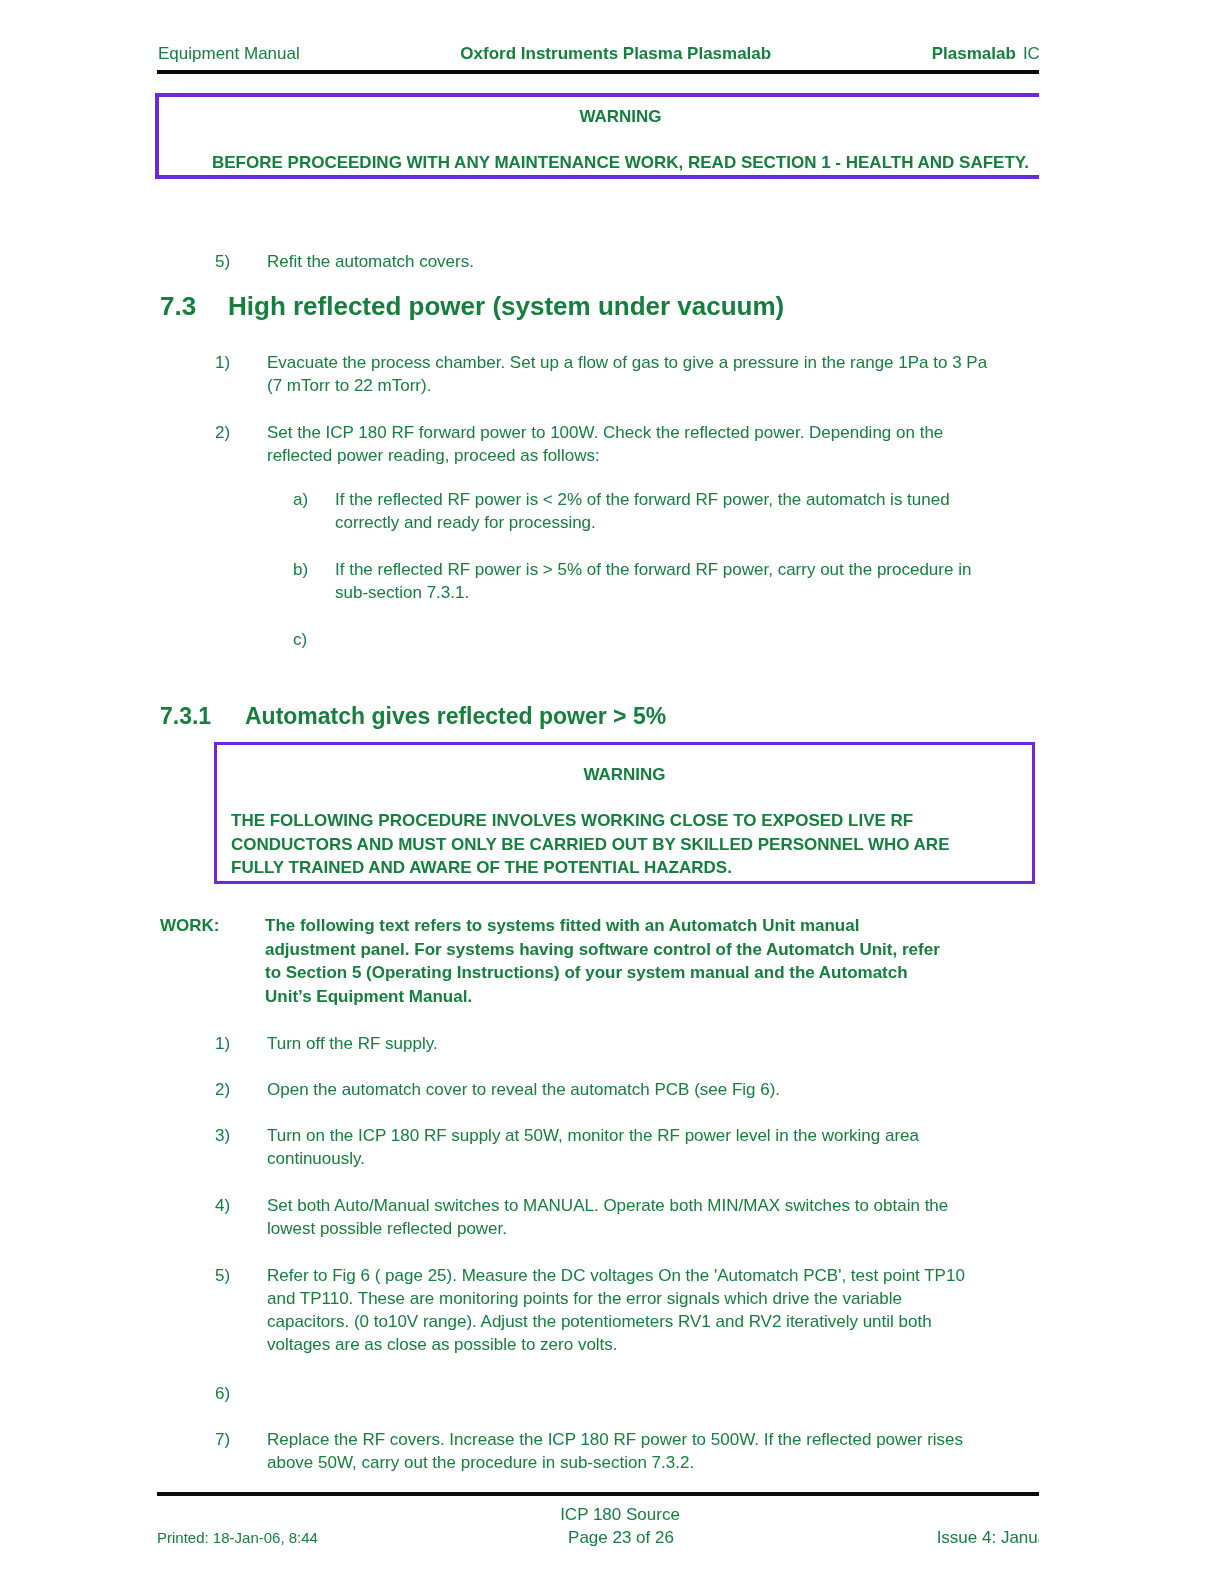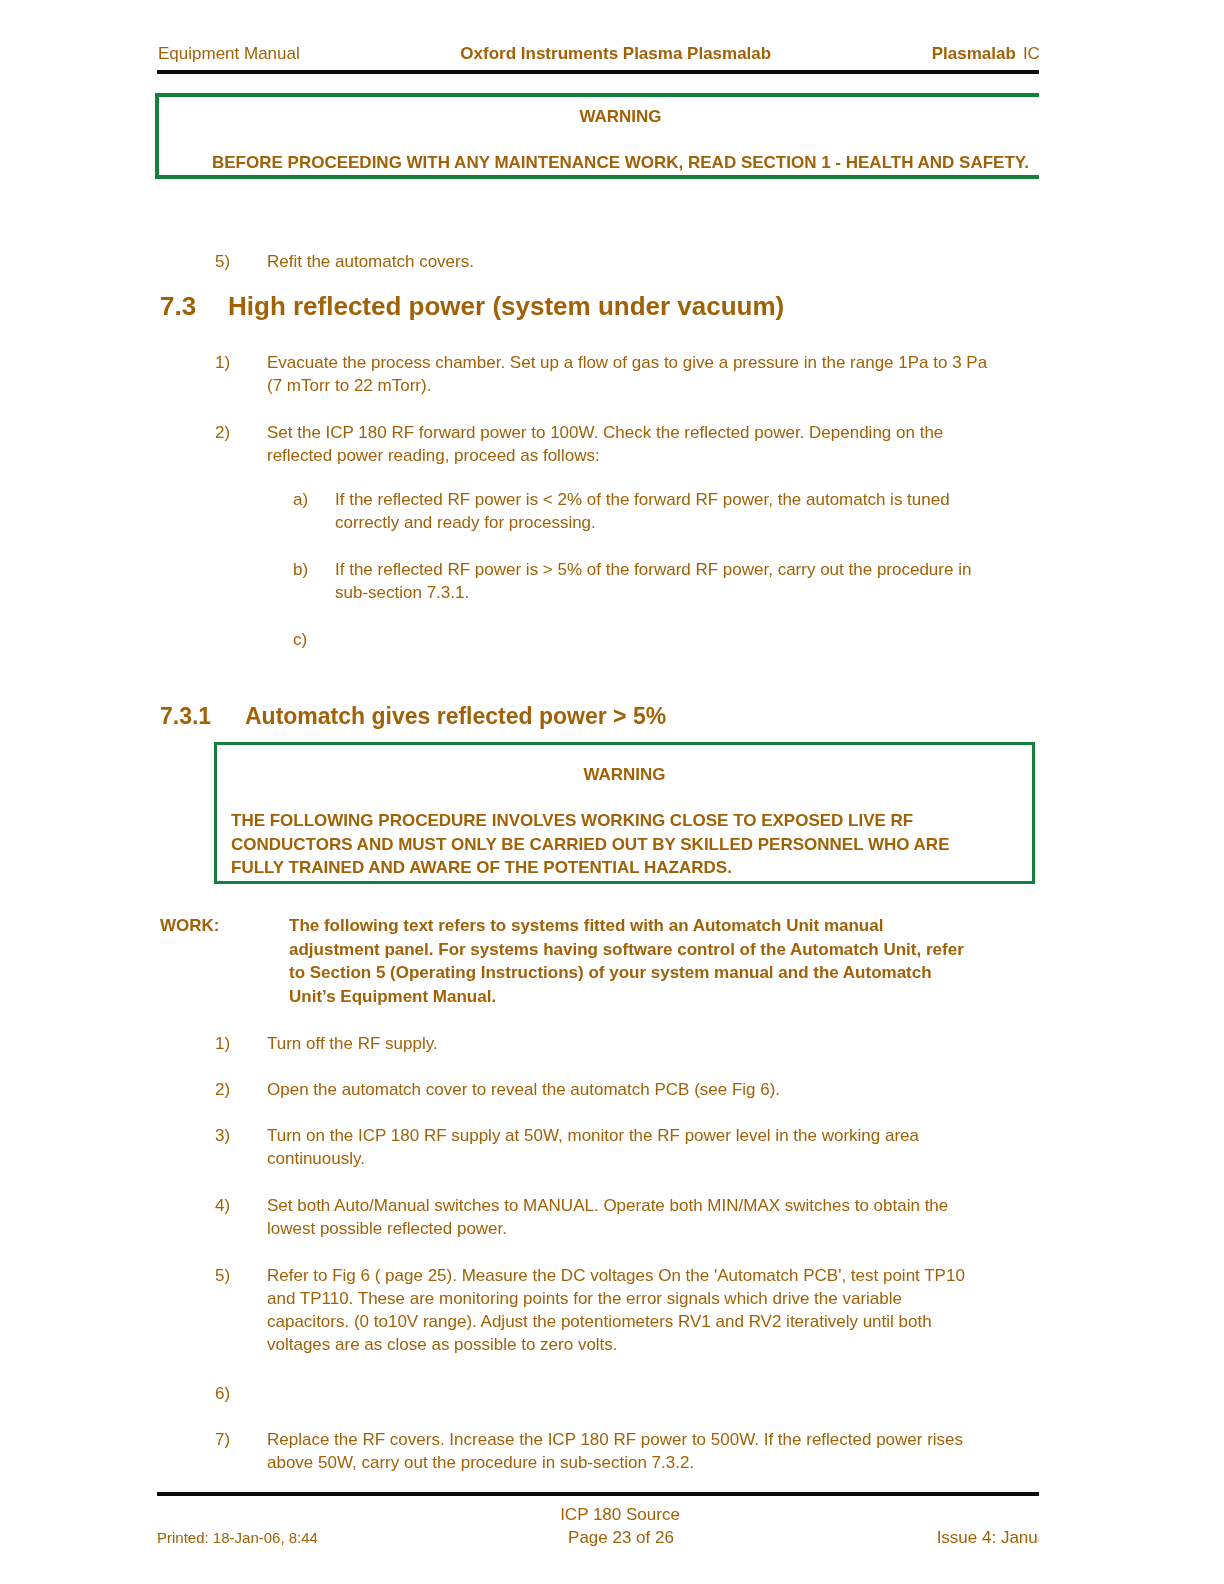--- a/index.html
+++ b/index.html
@@ -2,35 +2,35 @@
 <html><head>
 <meta charset="utf-8">
 <title>Document</title>
 <style>
   * { margin:0; padding:0; box-sizing:border-box; }
   html,body { background:#ffffff; }
   .page {
     position:relative;
     width:1039px; height:1584px;
     background:#ffffff;
-    color:#a16207;
+    color:#15803d;
     font-family:"Liberation Sans", sans-serif;
     font-size:17px; line-height:23px;
     overflow:hidden;
   }
   .abs { position:absolute; }
 
   
   .hdr { left:158px; width:926px; top:42px; display:flex; justify-content:space-between; align-items:baseline; }
   .hdr .bold { font-weight:700; }
   .hdr-right .model { font-weight:400; margin-left:7px;margin-top:48px; }
   .hdr-rule { left:157px; width:928px; top:70px; height:4px; background:#0c0c0c; }
 
   
-  .warnbox { border:4px solid #15803d; background:#fff; }
+  .warnbox { border:4px solid #6d28d9; background:#fff; }
   .warnbox-top { left:155px; width:931px; top:93px; height:86px; text-align:center; }
   .warnbox-top .wtitle { margin-top:8px; font-weight:700; }
   .warnbox-top .wbody { margin-top:23px; font-weight:700; white-space:pre-line; }
   .warnbox-rf { left:214px; width:821px; top:742px; height:142px; border-width:3px; }
   .warnbox-rf .wtitle { margin-top:18px; text-align:center; font-weight:700; }
   .warnbox-rf .wbody { margin-top:23px; padding:0 14px; font-weight:700; white-space:pre-line; line-height:23.5px; }
 
   
   .h1 { left:160px; width:930px; display:flex; font-weight:700; font-size:26px; line-height:31px; }
   .h1 .hnum { width:68px; flex:none; }
@@ -42,21 +42,21 @@
   .row .num { flex:none; }
   .row.l1 { padding-left:55px; }
   .row.l1 .num { width:52px; }
   .row.l2 { padding-left:133px; }
   .row.l2 .num { width:42px; }
   .row .txt { white-space:pre-line; flex:1; }
 
   
   .note { left:160px; width:925px; display:flex; font-weight:700; }
   .note .nlabel { width:105px; flex:none; }
-  .note .ntext { white-space:pre-line; flex:1; line-height:23.5px;margin-left:24px; }
+  .note .ntext { white-space:pre-line; flex:1; line-height:23.5px; }
 
   
   .ft-rule { left:157px; width:928px; top:1492px; height:4px; background:#0c0c0c; }
   .ft-doc { left:160px; width:920px; top:1503px; text-align:center; }
   .ft-row { left:157px; width:928px; top:1526px; display:flex; align-items:baseline; }
   .ft-printed { width:300px; flex:none; font-size:15px; }
   .ft-page { flex:1; text-align:center; }
   .ft-issue { width:300px; flex:none; text-align:right; }
 </style>
 </head>

